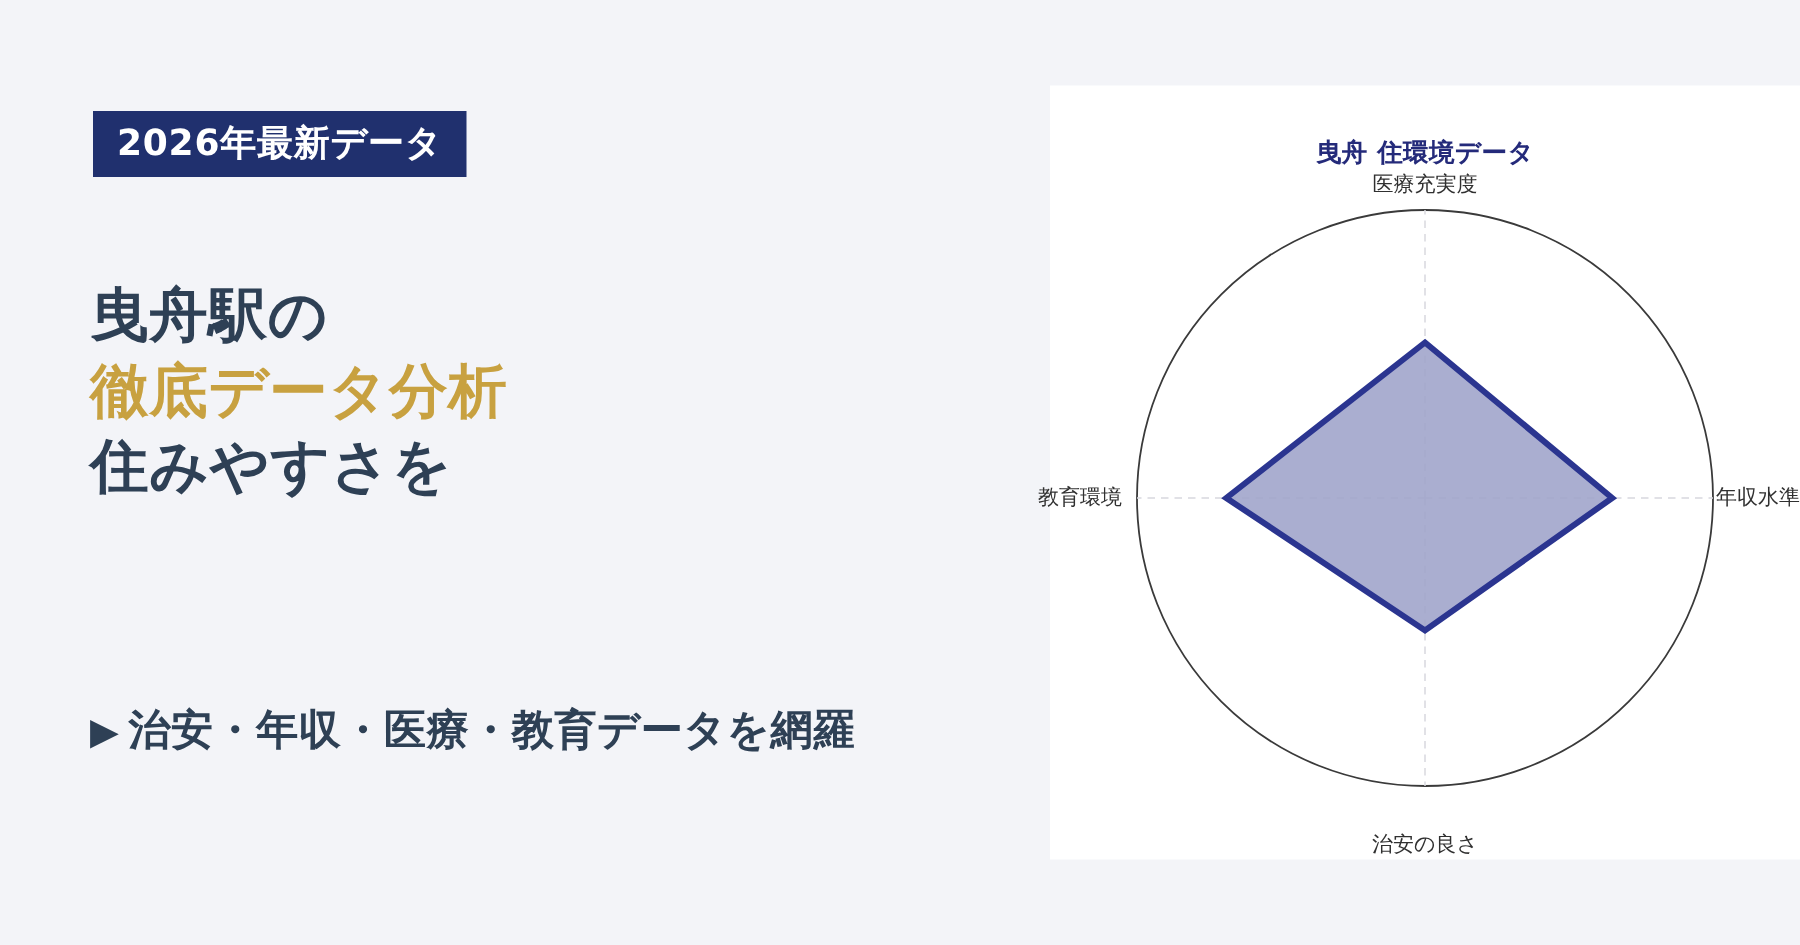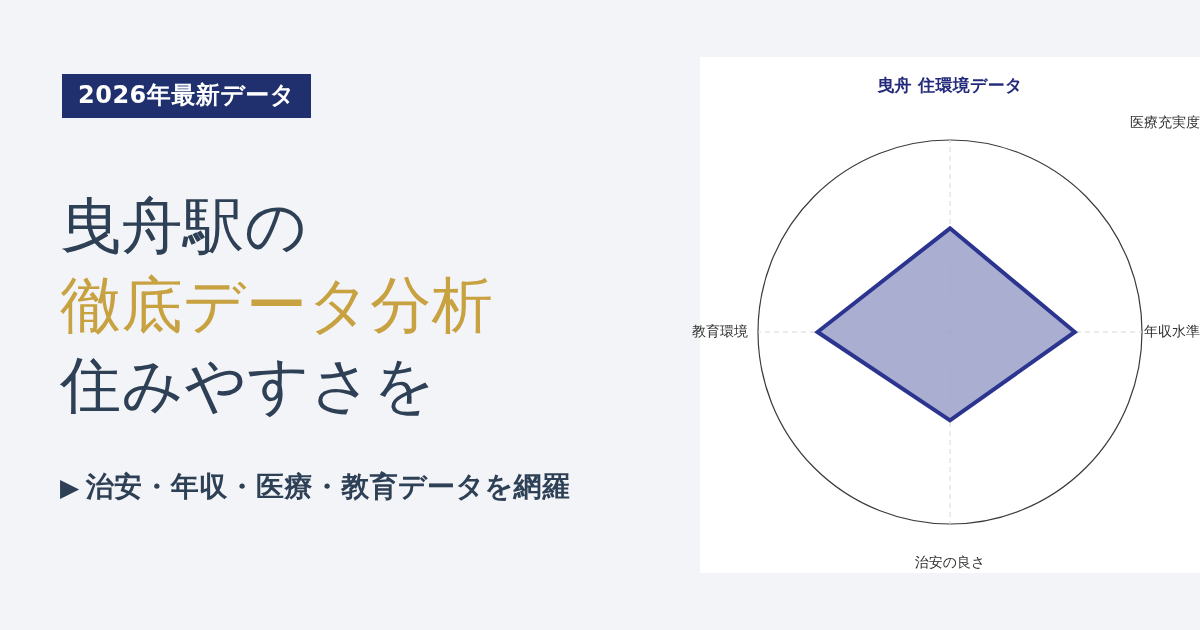--- a/index.html
+++ b/index.html
@@ -46,22 +46,22 @@
   }
 
   .headline {
     position: absolute;
     left: 60px;
     top: 186px;
     width: 620px;
   }
 
   .headline-line {
-    font-size: 61px;
-    font-weight: normal;
+    font-size: 39px;
+    font-weight: bold;
     line-height: 1.30;
     letter-spacing: 0.5px;
     white-space: nowrap;
   }
   .headline-line.dark { color: #2e4055; }
   .headline-line.gold { color: #c8a140; }
 
   .subtitle {
     position: absolute;
     left: 60px;
@@ -87,42 +87,42 @@
     left: 700px;
     top: 57px;
     width: 500px;
     height: 516px;
     background: #ffffff;
   }
 
   .chart-title {
     position: absolute;
     left: 0;
-    top: 17px;
+    top: 33px;
     width: 500px;
     text-align: center;
     font-size: 17px;
     font-weight: bold;
     color: #242a7a;
     letter-spacing: 0.3px;
   }
 
   .radar-svg {
     position: absolute;
     left: 0;
     top: 0;
   }
 
   .axis-label {
     position: absolute;
     font-size: 14px;
     color: #303030;
     white-space: nowrap;
   }
-  .axis-label.top   { left: 0; width: 500px; text-align: right; top: 57px; }
+  .axis-label.top   { left: 0; width: 500px; text-align: center; top: 57px; }
   .axis-label.bottom{ left: 0; width: 500px; text-align: center; top: 497px; }
   .axis-label.left  { right: 452px; top: 266px; text-align: right; }
   .axis-label.right { left: 444px; top: 266px; text-align: right; }
 </style>
 </head>
 <body>
 
 <div id="page">
 
   <div class="left-col">

